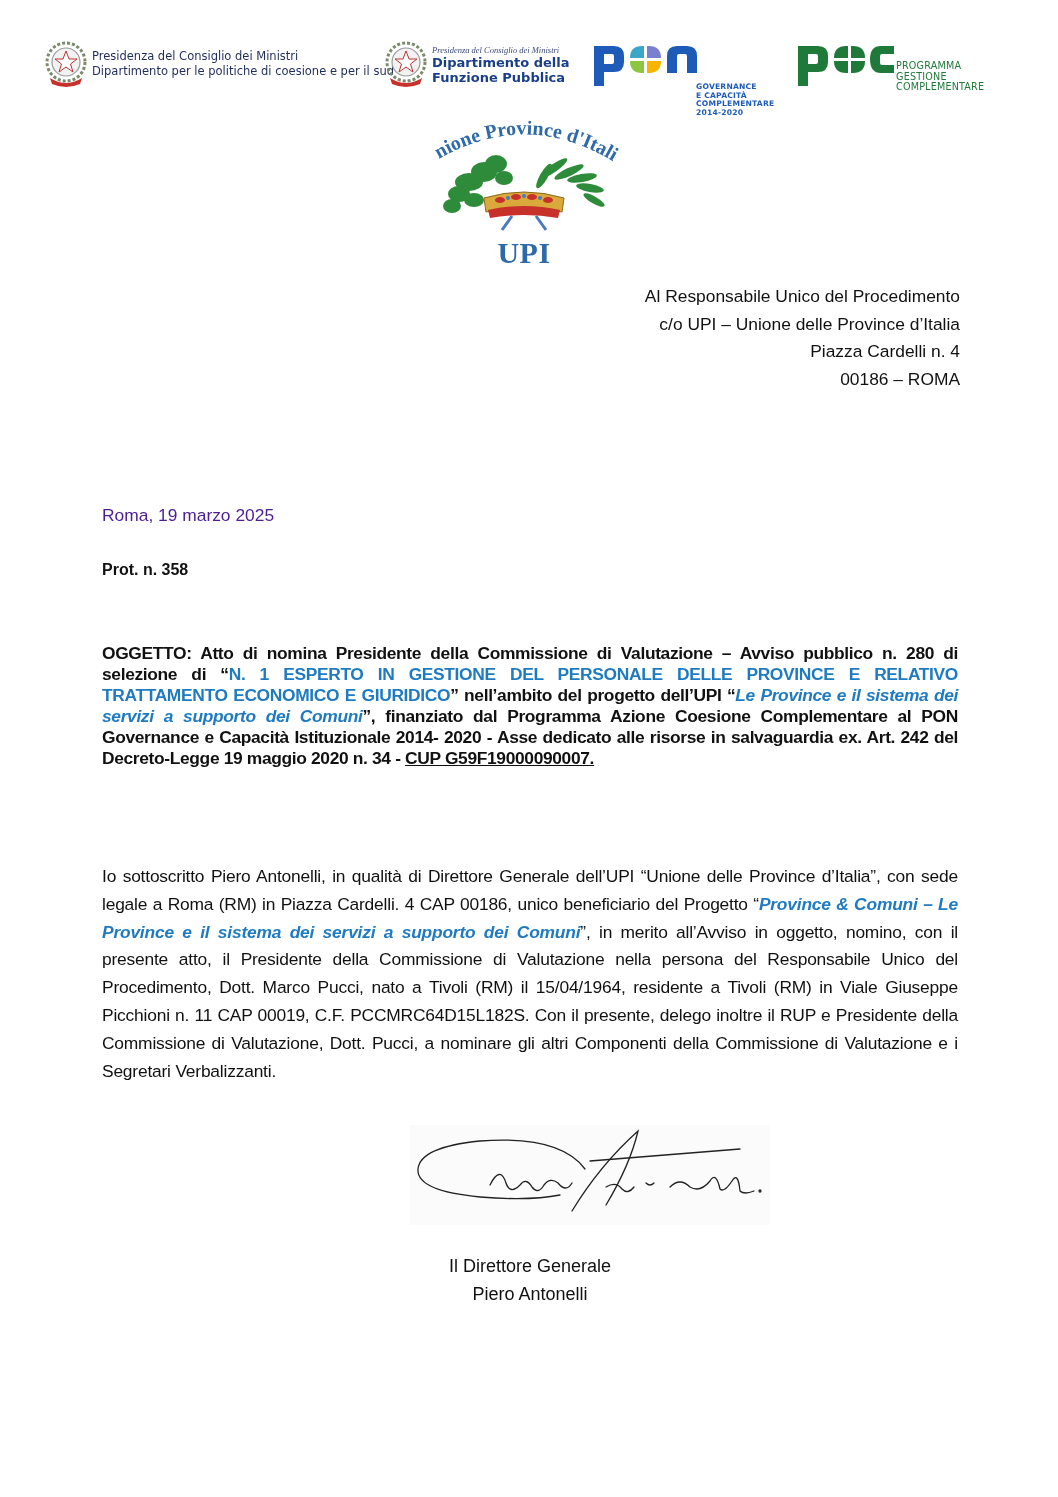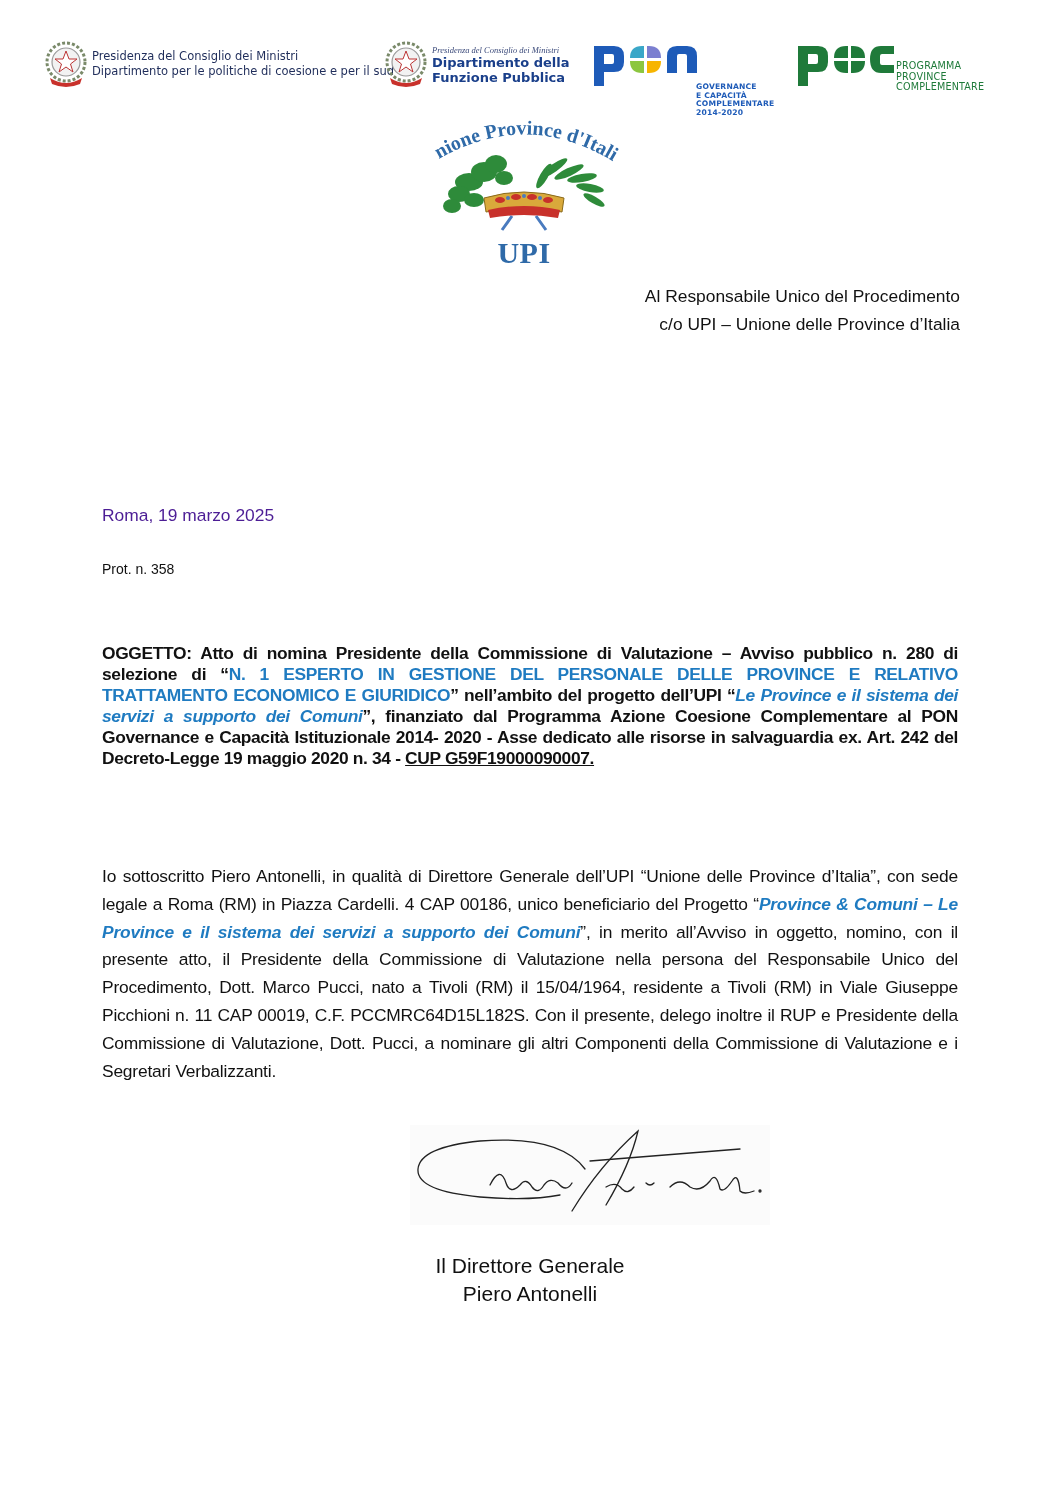--- a/index.html
+++ b/index.html
@@ -17,32 +17,32 @@
   .pon-text { font-family: "DejaVu Sans", sans-serif; font-weight: bold; font-size: 7.6px; color: #1e5bb8; line-height: 8.6px; letter-spacing: 0.2px; margin-top: 37px; }
   .poc-text { font-family: "DejaVu Sans", sans-serif; font-size: 9.6px; color: #1f7a3a; line-height: 10.5px; letter-spacing: 0.2px; }
 
   
   .upi-arc { font-family: "Liberation Serif", serif; font-weight: bold; font-size: 20px; fill: #2f6aa8; }
   .upi-label { font-family: "Liberation Serif", serif; font-weight: bold; font-size: 30px; color: #2f6aa8; letter-spacing: 0.5px; }
 
   
   .recipient { right: 98px; top: 283px; text-align: right; font-size: 17.4px; line-height: 27.6px; color: #111; }
   .date-line { left: 102px; top: 505px; font-size: 17.4px; color: #4c1d95; }
-  .prot-line { left: 102px; top: 561px; font-size: 14px; font-weight: normal; color: #111; }
+  .prot-line { left: 102px; top: 561px; font-size: 16px; font-weight: bold; color: #111; }
 
   .subject { left: 102px; top: 643px; width: 856px; font-size: 17.4px; line-height: 21px; font-weight: bold; text-align: justify; color: #111; letter-spacing: -0.35px; }
   .blue { color: #1f7bc1; }
   .ital { font-style: italic; }
   .uline { text-decoration: underline; }
 
   .para { left: 102px; top: 863px; width: 856px; font-size: 17.4px; line-height: 27.8px; text-align: justify; color: #111; letter-spacing: -0.2px; }
   .para .blue { font-weight: bold; font-style: italic; }
 
   .signature { left: 410px; top: 1125px; width: 360px; height: 100px; background: #fbfbfb; }
-  .sig-title { left: 400px; top: 1252px; width: 260px; text-align: center; font-size: 21px; line-height: 28px; color: #111; }
+  .sig-title { left: 400px; top: 1252px; width: 260px; text-align: center; font-size: 18px; line-height: 28px; color: #111; }
 </style>
 </head>
 <body>
 
 <div class="abs" style="left:44px; top:40px;">
   <svg class="emblem" viewBox="0 0 44 50">
     <circle cx="22" cy="22" r="19" fill="none" stroke="#7a8a6a" stroke-width="3" stroke-dasharray="3 2"></circle>
     <circle cx="22" cy="22" r="14" fill="#f2f2f2" stroke="#9a9a9a" stroke-width="1.2"></circle>
     <polygon points="22,11 25,19 33,19 26.5,24 29,32 22,27 15,32 17.5,24 11,19 19,19" fill="#fff" stroke="#b33" stroke-width="1"></polygon>
     <path d="M6 38 Q22 48 38 38 L36 44 Q22 50 8 44 Z" fill="#c8312b"></path>
@@ -92,21 +92,21 @@
     <path d="M2 2 H22 Q32 2 32 12 V18 Q32 28 22 28 H12 V42 H2 Z M12 10 V20 H20 Q22 20 22 18 V12 Q22 10 20 10 Z" fill="#1f7a3a"></path>
     <path d="M38 14 Q38 2 50 2 H52 V14 Z" fill="#1f7a3a"></path>
     <path d="M55 2 H57 Q69 2 69 14 H55 Z" fill="#1f7a3a"></path>
     <path d="M38 17 H52 V29 H50 Q38 29 38 17 Z" fill="#1f7a3a"></path>
     <path d="M55 17 H69 Q69 29 57 29 H55 Z" fill="#1f7a3a"></path>
     <path d="M98 2 H85 Q74 2 74 15 Q74 29 85 29 H98 V21 H86 Q84 21 84 19 V12 Q84 10 86 10 H98 Z" fill="#1f7a3a"></path>
   </svg>
 </div>
 <div class="abs poc-text" style="left:896px; top:61px;">
   <div>PROGRAMMA</div>
-  <div>PROVINCE</div>
+  <div>GESTIONE</div>
   <div>COMPLEMENTARE</div>
 </div>
 
 <div class="abs" style="left:424px; top:112px; width:200px; height:160px;">
   <svg width="200" height="120" viewBox="0 0 200 120">
     <defs>
       <path id="arcPath" d="M10 50 Q100 -5 190 50"></path>
     </defs>
     <text class="upi-arc"><textPath href="#arcPath" startOffset="50%" text-anchor="middle">Unione Province d'Italia</textPath></text>
 
@@ -144,20 +144,22 @@
     </g>
 
     <path d="M88 104 L78 118 M112 104 L122 118" stroke="#4a7bbf" stroke-width="3"></path>
   </svg>
   <div class="upi-label" style="position:absolute; left:0; width:200px; top:124px; text-align:center;">UPI</div>
 </div>
 
 <div class="abs recipient">
   <div>Al Responsabile Unico del Procedimento</div>
   <div>c/o UPI – Unione delle Province d’Italia</div>
+  <div>Piazza Cardelli n. 4</div>
+  <div>00186 – ROMA</div>
 </div>
 
 <div class="abs date-line">Roma, 19 marzo 2025</div>
 <div class="abs prot-line">Prot. n. 358</div>
 
 <div class="abs subject"><span>OGGETTO: Atto di nomina Presidente della Commissione di Valutazione – Avviso pubblico n. 280 di selezione di “</span><span class="blue">N. 1 ESPERTO IN GESTIONE DEL PERSONALE DELLE PROVINCE E RELATIVO TRATTAMENTO ECONOMICO E GIURIDICO</span><span>” nell’ambito del progetto dell’UPI “</span><span class="blue ital">Le Province e il sistema dei servizi a supporto dei Comuni</span><span>”, finanziato dal Programma Azione Coesione Complementare al PON Governance e Capacità Istituzionale 2014- 2020 - Asse dedicato alle risorse in salvaguardia ex. Art. 242 del Decreto-Legge 19 maggio 2020 n. 34 - </span><span class="uline">CUP G59F19000090007.</span></div>
 
 <div class="abs para"><span>Io sottoscritto Piero Antonelli, in qualità di Direttore Generale dell’UPI “Unione delle Province d’Italia”, con sede legale a Roma (RM) in Piazza Cardelli. 4 CAP 00186, unico beneficiario del Progetto “</span><span class="blue">Province &amp; Comuni – Le Province e il sistema dei servizi a supporto dei Comuni</span><span>”, in merito all’Avviso in oggetto, nomino, con il presente atto, il Presidente della Commissione di Valutazione nella persona del Responsabile Unico del Procedimento, Dott. Marco Pucci, nato a Tivoli (RM) il 15/04/1964, residente a Tivoli (RM) in Viale Giuseppe Picchioni n. 11 CAP 00019, C.F. PCCMRC64D15L182S. Con il presente, delego inoltre il RUP e Presidente della Commissione di Valutazione, Dott. Pucci, a nominare gli altri Componenti della Commissione di Valutazione e i Segretari Verbalizzanti.</span></div>
 
 <div class="abs signature">

